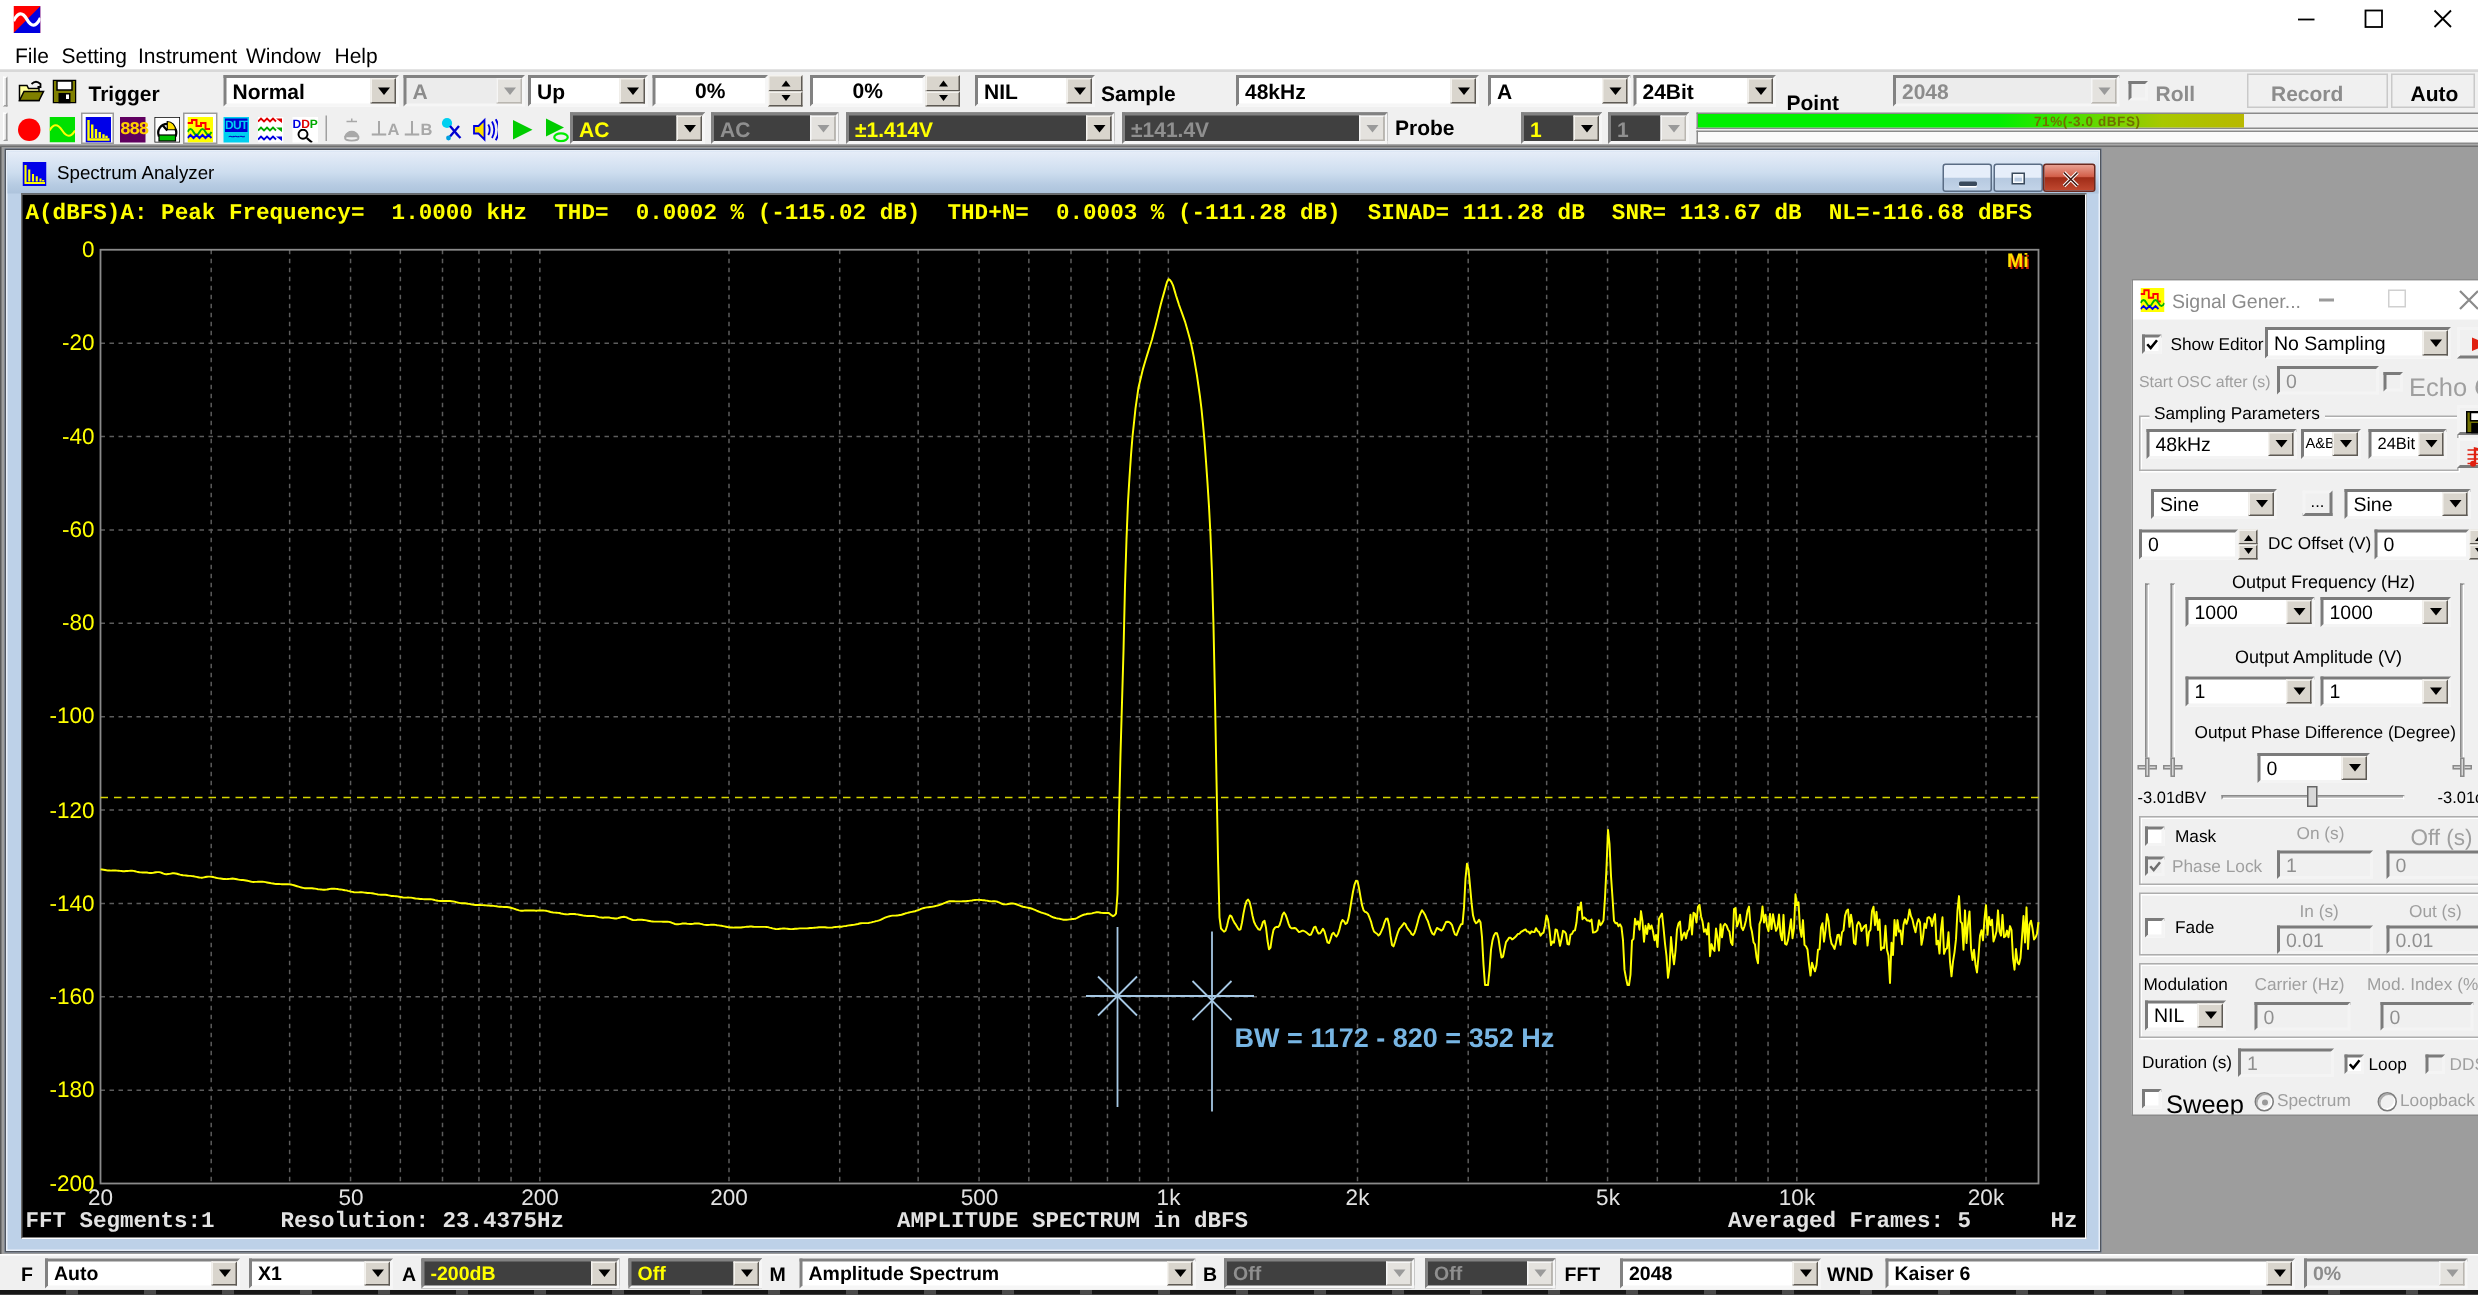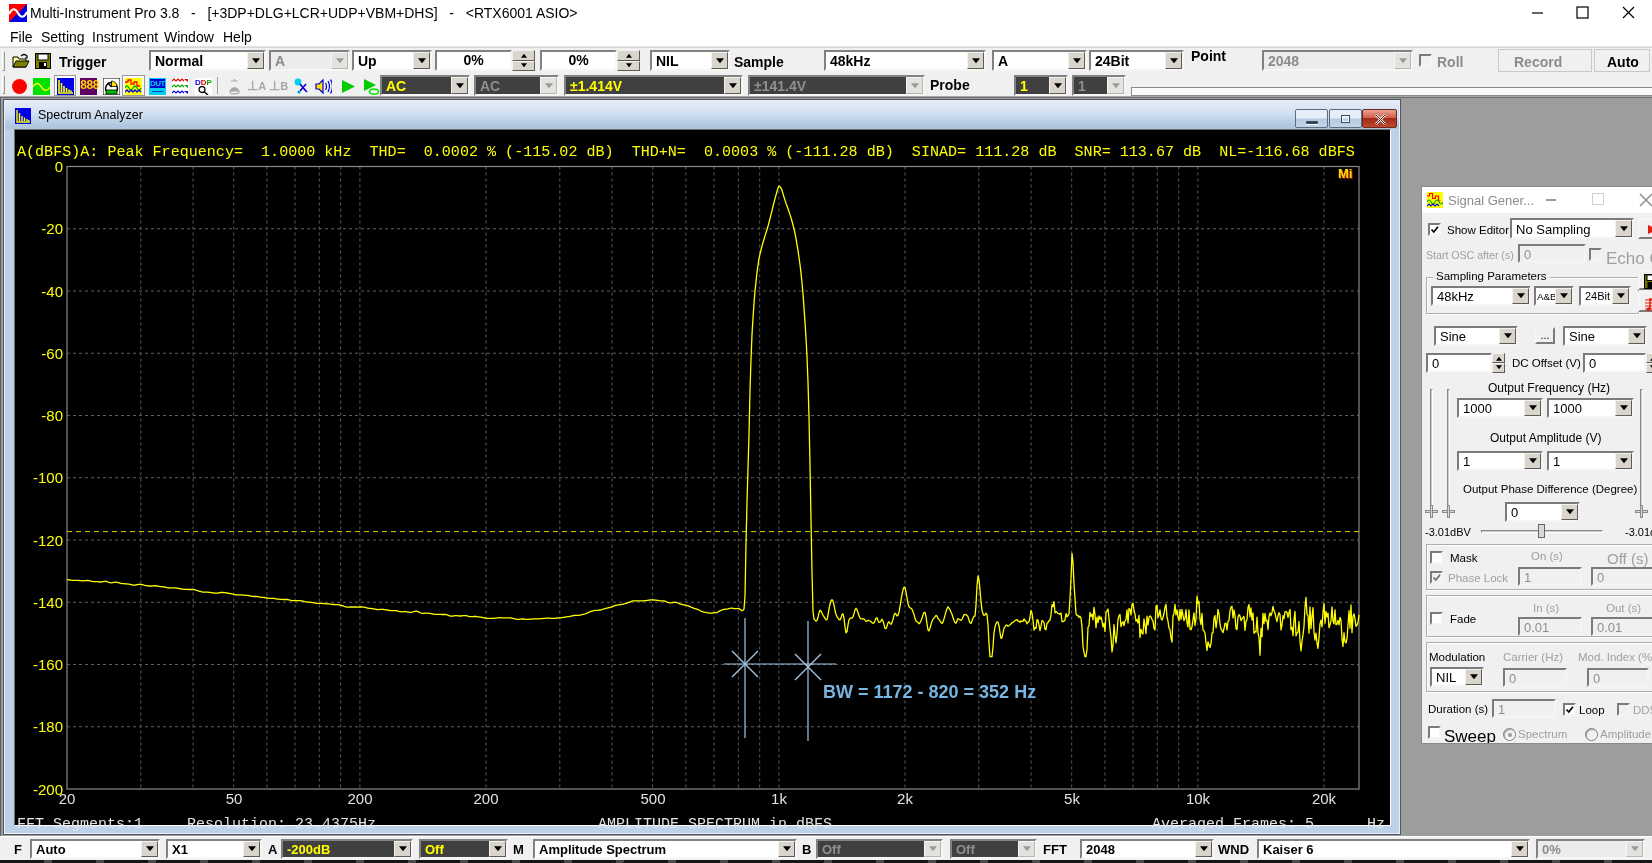--- a/index.html
+++ b/index.html
@@ -34,21 +34,21 @@
 .spin .b:after{content:"";position:absolute;left:50%;top:50%;border:3px solid transparent;}
 .spin .b.up:after{transform:translate(-50%,-62%);border-bottom:4px solid #000;}
 .spin .b.dn:after{transform:translate(-50%,-38%);border-top:4px solid #000;}
 .field{position:absolute;background:#fff;border:2px solid;border-color:#828282 #f6f6f6 #f6f6f6 #828282;font-weight:bold;font-size:14px;color:#000;text-align:center;}
 
 .ic{position:absolute;width:17px;height:17px;top:4px;}
 
 #specwin{left:3px;top:99px;width:1398px;height:736px;background:#bdd1e8;border:1px solid #50555e;box-shadow:inset 0 0 0 1px #e9f0f9;}
 #spectitle{position:absolute;left:1px;top:1px;right:1px;height:28px;background:linear-gradient(#e6edf8,#cdddef 50%,#b6cbe2 80%,#adc3dc);}
 #client{position:absolute;left:10px;top:29px;width:1377px;height:697px;background:#000;border:1px solid #6c6c6c;border-right-color:#fff;border-bottom-color:#fff;}
-.mono{font-family:"Liberation Mono",monospace;font-weight:normal;margin-top:10px;}
+.mono{font-family:"Liberation Mono",monospace;font-weight:bold;}
 #hdr{position:absolute;left:2px;top:2.5px;font-size:15.07px;color:#ffff00;white-space:pre;}
 .yt{position:absolute;left:0;width:48px;text-align:right;font-size:15px;color:#ffff00;line-height:17px;}
 .xt{position:absolute;top:662px;transform:translateX(-50%);font-size:15px;color:#e2e2e2;line-height:13px;}
 .bt{position:absolute;top:676px;font-size:15px;color:#e2e2e2;white-space:pre;}
 
 #siggen{left:1405px;top:186px;width:247px;height:558px;background:#f0f0f0;border:1px solid #8a8a8a;border-right:none;overflow:hidden;margin-left:16px;}
 #sgtitle{position:absolute;left:0;top:0;width:100%;height:26px;background:#fff;}
 .sg{position:absolute;font-size:11.5px;color:#000;white-space:nowrap;}
 .sg.g{color:#9f9f9f;}
 .scb{position:absolute;background:#fff;border:2px solid;border-color:#7b7b7b #f4f4f4 #f4f4f4 #7b7b7b;height:21px;}
@@ -69,21 +69,20 @@
 #statusbar{left:0;top:836px;width:1652px;height:24px;background:#f0f0f0;border-top:1px solid #fff;}
 .stlab{position:absolute;top:5px;font-size:13px;font-weight:bold;color:#000;}
 #taskstrip{left:0;top:860px;width:1652px;height:3px;background:repeating-linear-gradient(90deg,#161616 0 44px,#4a4a4a 44px 52px);}
 </style></head><body>
 <div class="abs" id="titlebar">
     <svg class="abs" style="left:9px;top:4px" width="18" height="18">
       <rect width="18" height="18" fill="#ff0000"></rect>
       <path d="M18 0 L18 18 L0 18 Z" fill="#0000e0"></path>
       <path d="M0 10 Q 4.5 1, 9 9 T 18 8" stroke="#fff" stroke-width="2.2" fill="none"></path>
     </svg>
-    <div class="abs" style="left:30px;top:5px;font-size:14px;color:#000">Multi-Instrument Pro 3.8&nbsp;&nbsp;&nbsp;-&nbsp;&nbsp;&nbsp;[+3DP+DLG+LCR+UDP+VBM+DHS]&nbsp;&nbsp;&nbsp;-&nbsp;&nbsp;&nbsp;&lt;RTX6001 ASIO&gt;</div>
     <svg class="abs" style="left:1530px;top:6px" width="110" height="14">
       <path d="M2 7 H13" stroke="#000" stroke-width="1.2"></path>
       <rect x="47" y="1" width="11" height="11" fill="none" stroke="#000" stroke-width="1.2"></rect>
       <path d="M93 1 L104 12 M104 1 L93 12" stroke="#000" stroke-width="1.2"></path>
     </svg>
   </div>
 <div class="abs" id="menubar">
     <div class="menuitem" style="left:10px">File</div>
     <div class="menuitem" style="left:41px">Setting</div>
     <div class="menuitem" style="left:92px">Instrument</div>
@@ -137,21 +136,21 @@
       <div class="ar"></div>
     </div>
     <div class="cb " style="left:992px;top:2px;width:95px;height:21px">
       <div class="tx">A</div>
       <div class="ar"></div>
     </div>
     <div class="cb " style="left:1089px;top:2px;width:95px;height:21px">
       <div class="tx">24Bit</div>
       <div class="ar"></div>
     </div>
-    <div class="boldtxt" style="left:1191px;top:0">Point</div>
+    <div class="boldtxt" style="left:1191px;top:12px">Point</div>
     <div class="cb dis" style="left:1262px;top:2px;width:151px;height:21px">
       <div class="tx">2048</div>
       <div class="ar"></div>
     </div>
     <div class="chk dis" style="left:1419px;top:6px"></div>
     <div class="boldtxt" style="left:1437px;top:6px;color:#8c8c8c">Roll</div>
     <div class="abs" style="left:1498px;top:1px;width:94px;height:23px;border:1px solid #c9c9c9;background:#f0f0f0"></div>
     <div class="boldtxt" style="left:1514px;top:6px;color:#8c8c8c">Record</div>
     <div class="abs" style="left:1594px;top:1px;width:56px;height:23px;border:1px solid #c9c9c9;background:#f0f0f0"></div>
     <div class="boldtxt" style="left:1607px;top:6px">Auto</div>
@@ -244,20 +243,24 @@
       <div class="ar"></div>
     </div>
     <div class="boldtxt" style="left:930px;top:3px">Probe</div>
     <div class="cb blk " style="left:1014px;top:1px;width:54px;height:21px">
       <div class="tx">1</div>
       <div class="ar"></div>
     </div>
     <div class="cb blk gtx dis" style="left:1072px;top:1px;width:54px;height:21px">
       <div class="tx">1</div>
       <div class="ar"></div>
+    </div>
+    <div class="abs" style="left:1131px;top:1px;width:521px;height:11px;border:1px solid #8a8a8a;border-right:none;background:#f0f0f0">
+<div style="position:absolute;left:0;top:0;height:100%;width:364px;background:linear-gradient(90deg,#00f000 0%,#00f000 55%,#a8c800 85%,#b8b800 100%)"></div>
+<div style="position:absolute;left:224px;top:0;font:bold 9px 'Liberation Sans';color:#6f6f00;letter-spacing:0.4px">71%(-3.0 dBFS)</div>
     </div>
     <div class="abs" style="left:1131px;top:13px;width:521px;height:9px;border:1px solid #8a8a8a;border-right:none;background:#fafafa"></div>
   </div>
 <div class="abs" id="tbshadow"></div>
 <div class="abs" id="specwin">
     <div id="spectitle"></div>
     <svg class="abs" style="left:11px;top:8px" width="16" height="16">
       <rect width="16" height="16" fill="#0000e8"></rect>
       <path d="M2 2 V14 H15" stroke="#ffff00" stroke-width="1.4" fill="none"></path>
       <path d="M4.5 5 V13 M7 8 V13 M9.5 9.5 V13 M12 11 V13 M13.8 12 V13" stroke="#ffff00" stroke-width="1.4" fill="none"></path>
@@ -515,21 +518,21 @@
     <div class="sg" style="left:157px;top:517px;font-size:11.5px">Loop</div>
     <div class="chk dis" style="left:195px;top:516px"></div>
     <div class="sg g" style="left:211px;top:517px;font-size:11.5px">DDS</div>
     <div class="chk" style="left:6px;top:539px"></div>
     <div class="sg" style="left:22px;top:540px;font-size:17px">Sweep</div>
     <div class="rad" style="left:81px;top:541px">
       <div class="dot"></div>
     </div>
     <div class="sg g" style="left:96px;top:541px;font-size:11.5px">Spectrum</div>
     <div class="rad" style="left:163px;top:541px"></div>
-    <div class="sg g" style="left:178px;top:541px;font-size:11.5px">Amplitude</div>
+    <div class="sg g" style="left:178px;top:541px;font-size:11.5px">Loopback</div>
   </div>
 <div class="abs" style="left:0;top:98px;width:1px;height:738px;background:#5a5a5a"></div>
 <div class="abs" id="statusbar">
     <div class="stlab" style="left:14px">F</div>
     <div class="cb " style="left:30px;top:2px;width:130px;height:20px">
       <div class="tx" style="font-size:13px">Auto</div>
       <div class="ar"></div>
     </div>
     <div class="cb " style="left:166px;top:2px;width:96px;height:20px">
       <div class="tx" style="font-size:13px">X1</div>

